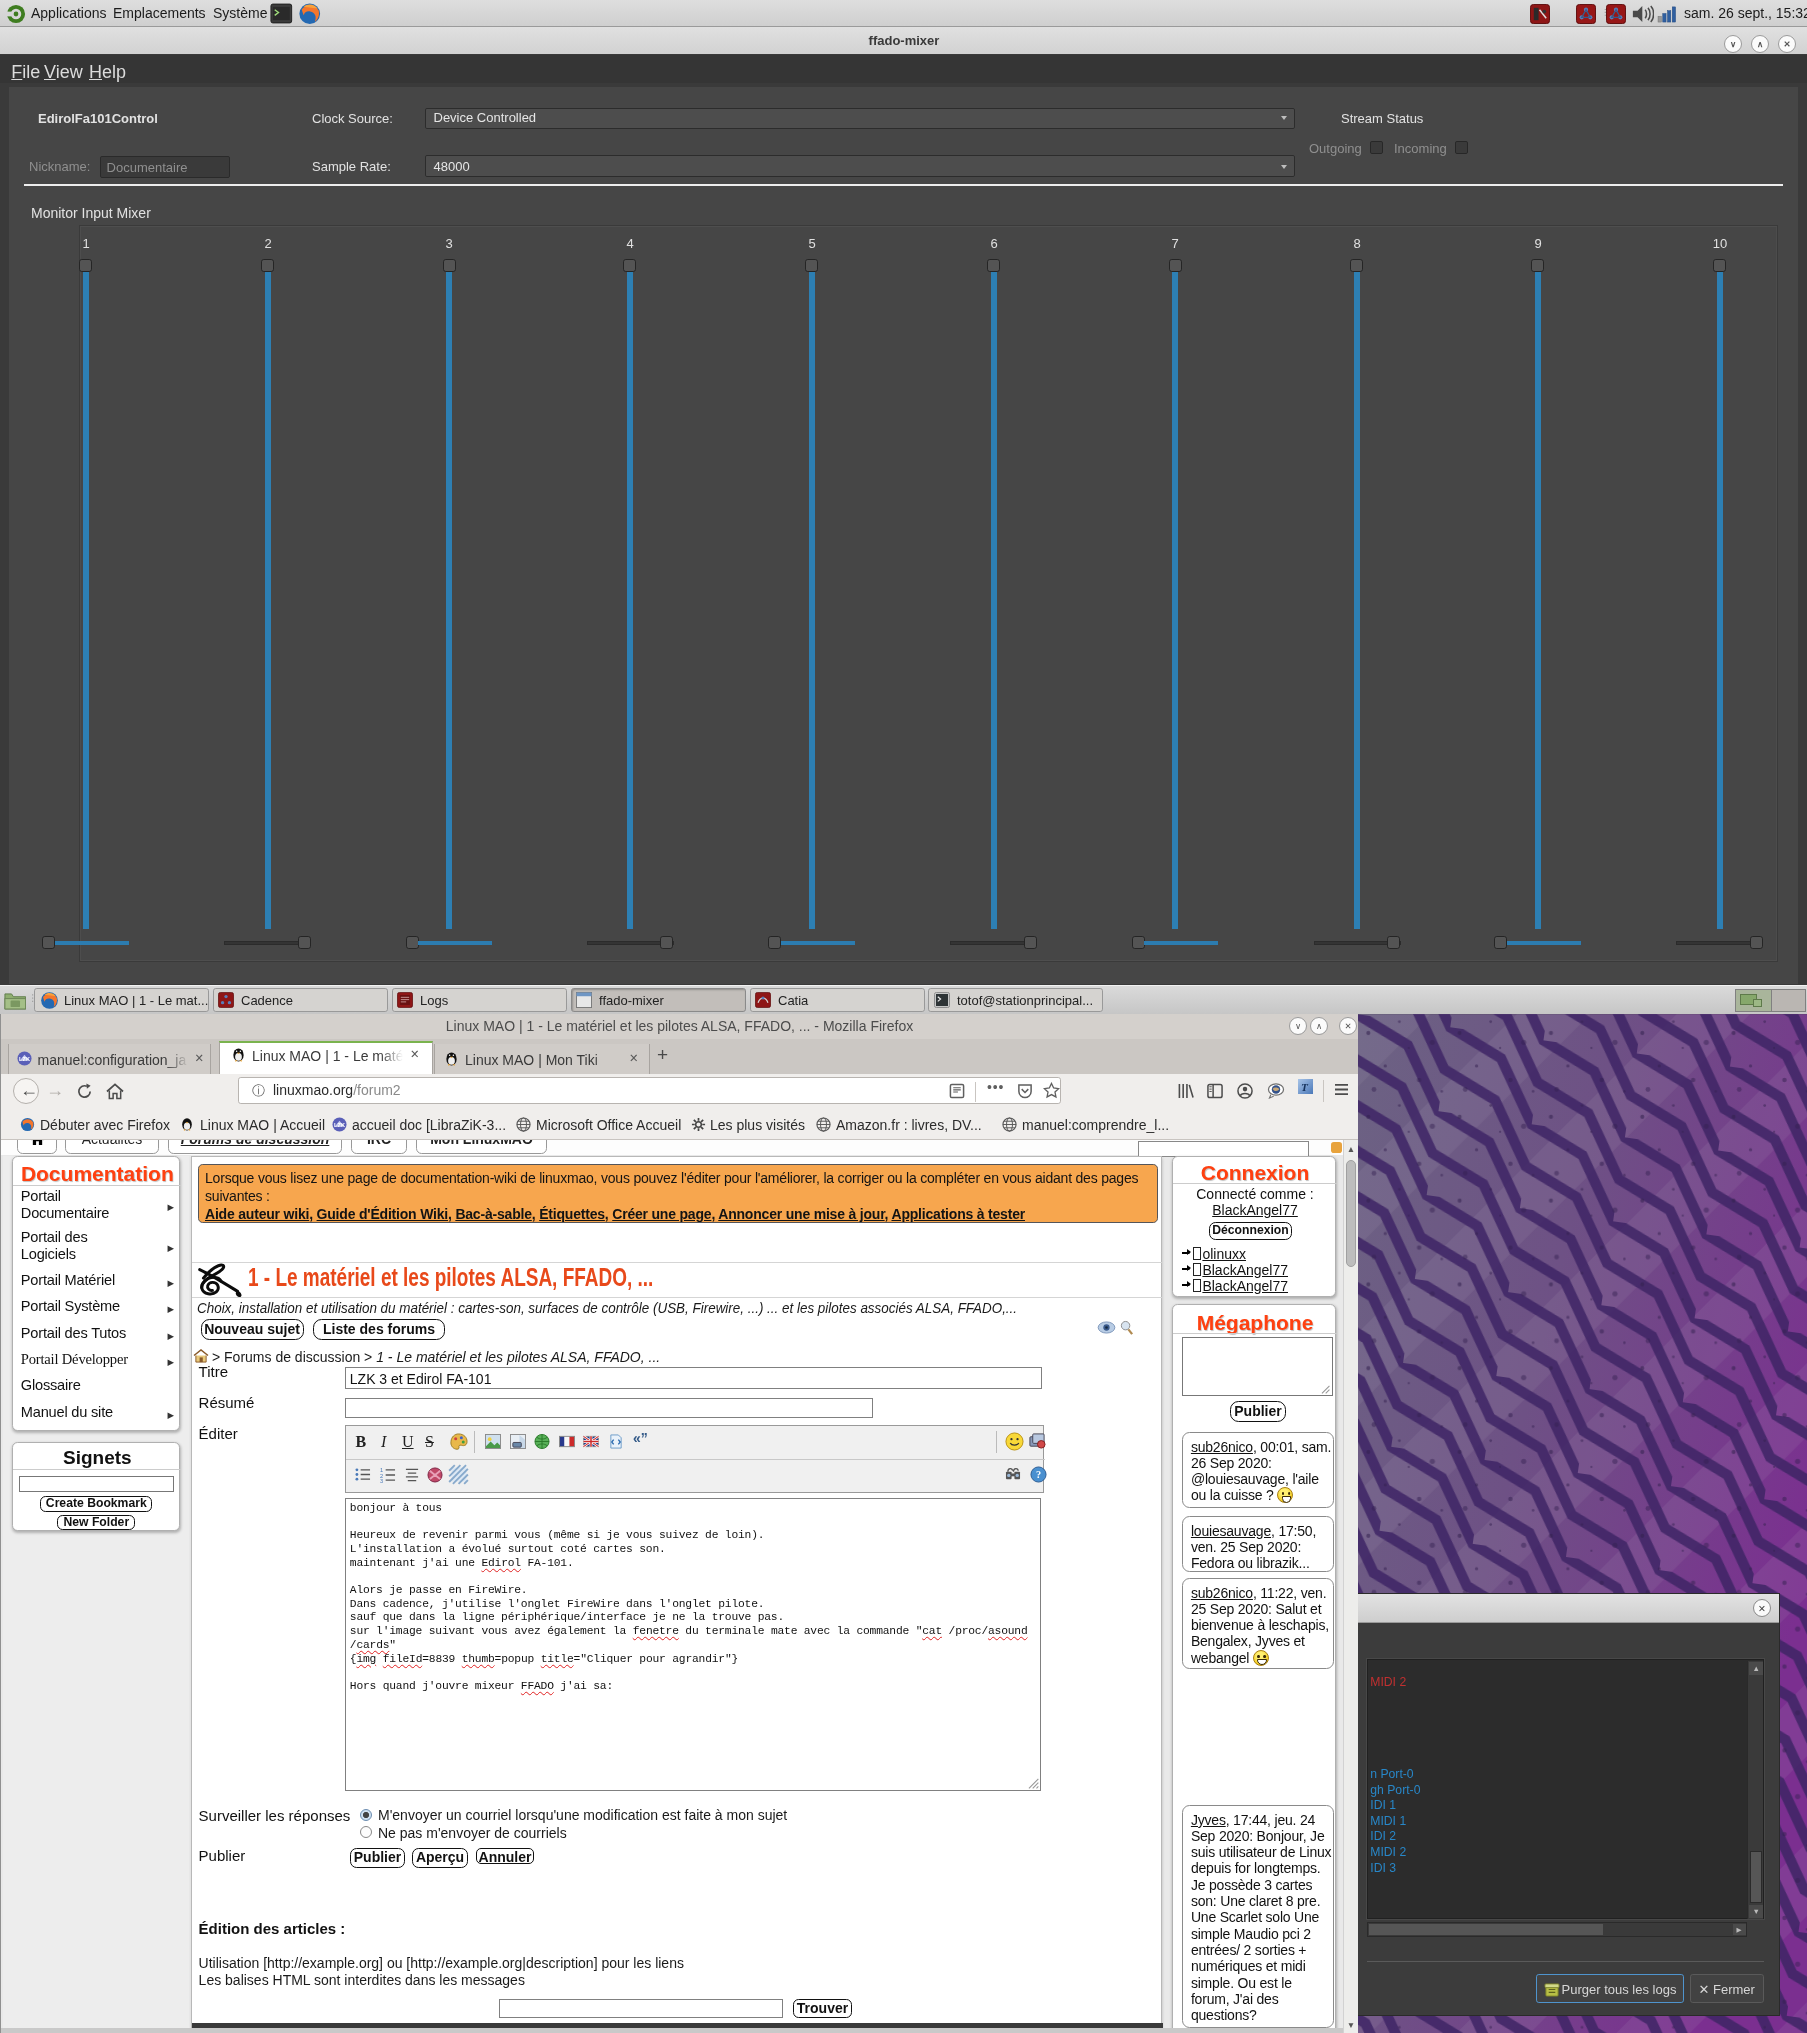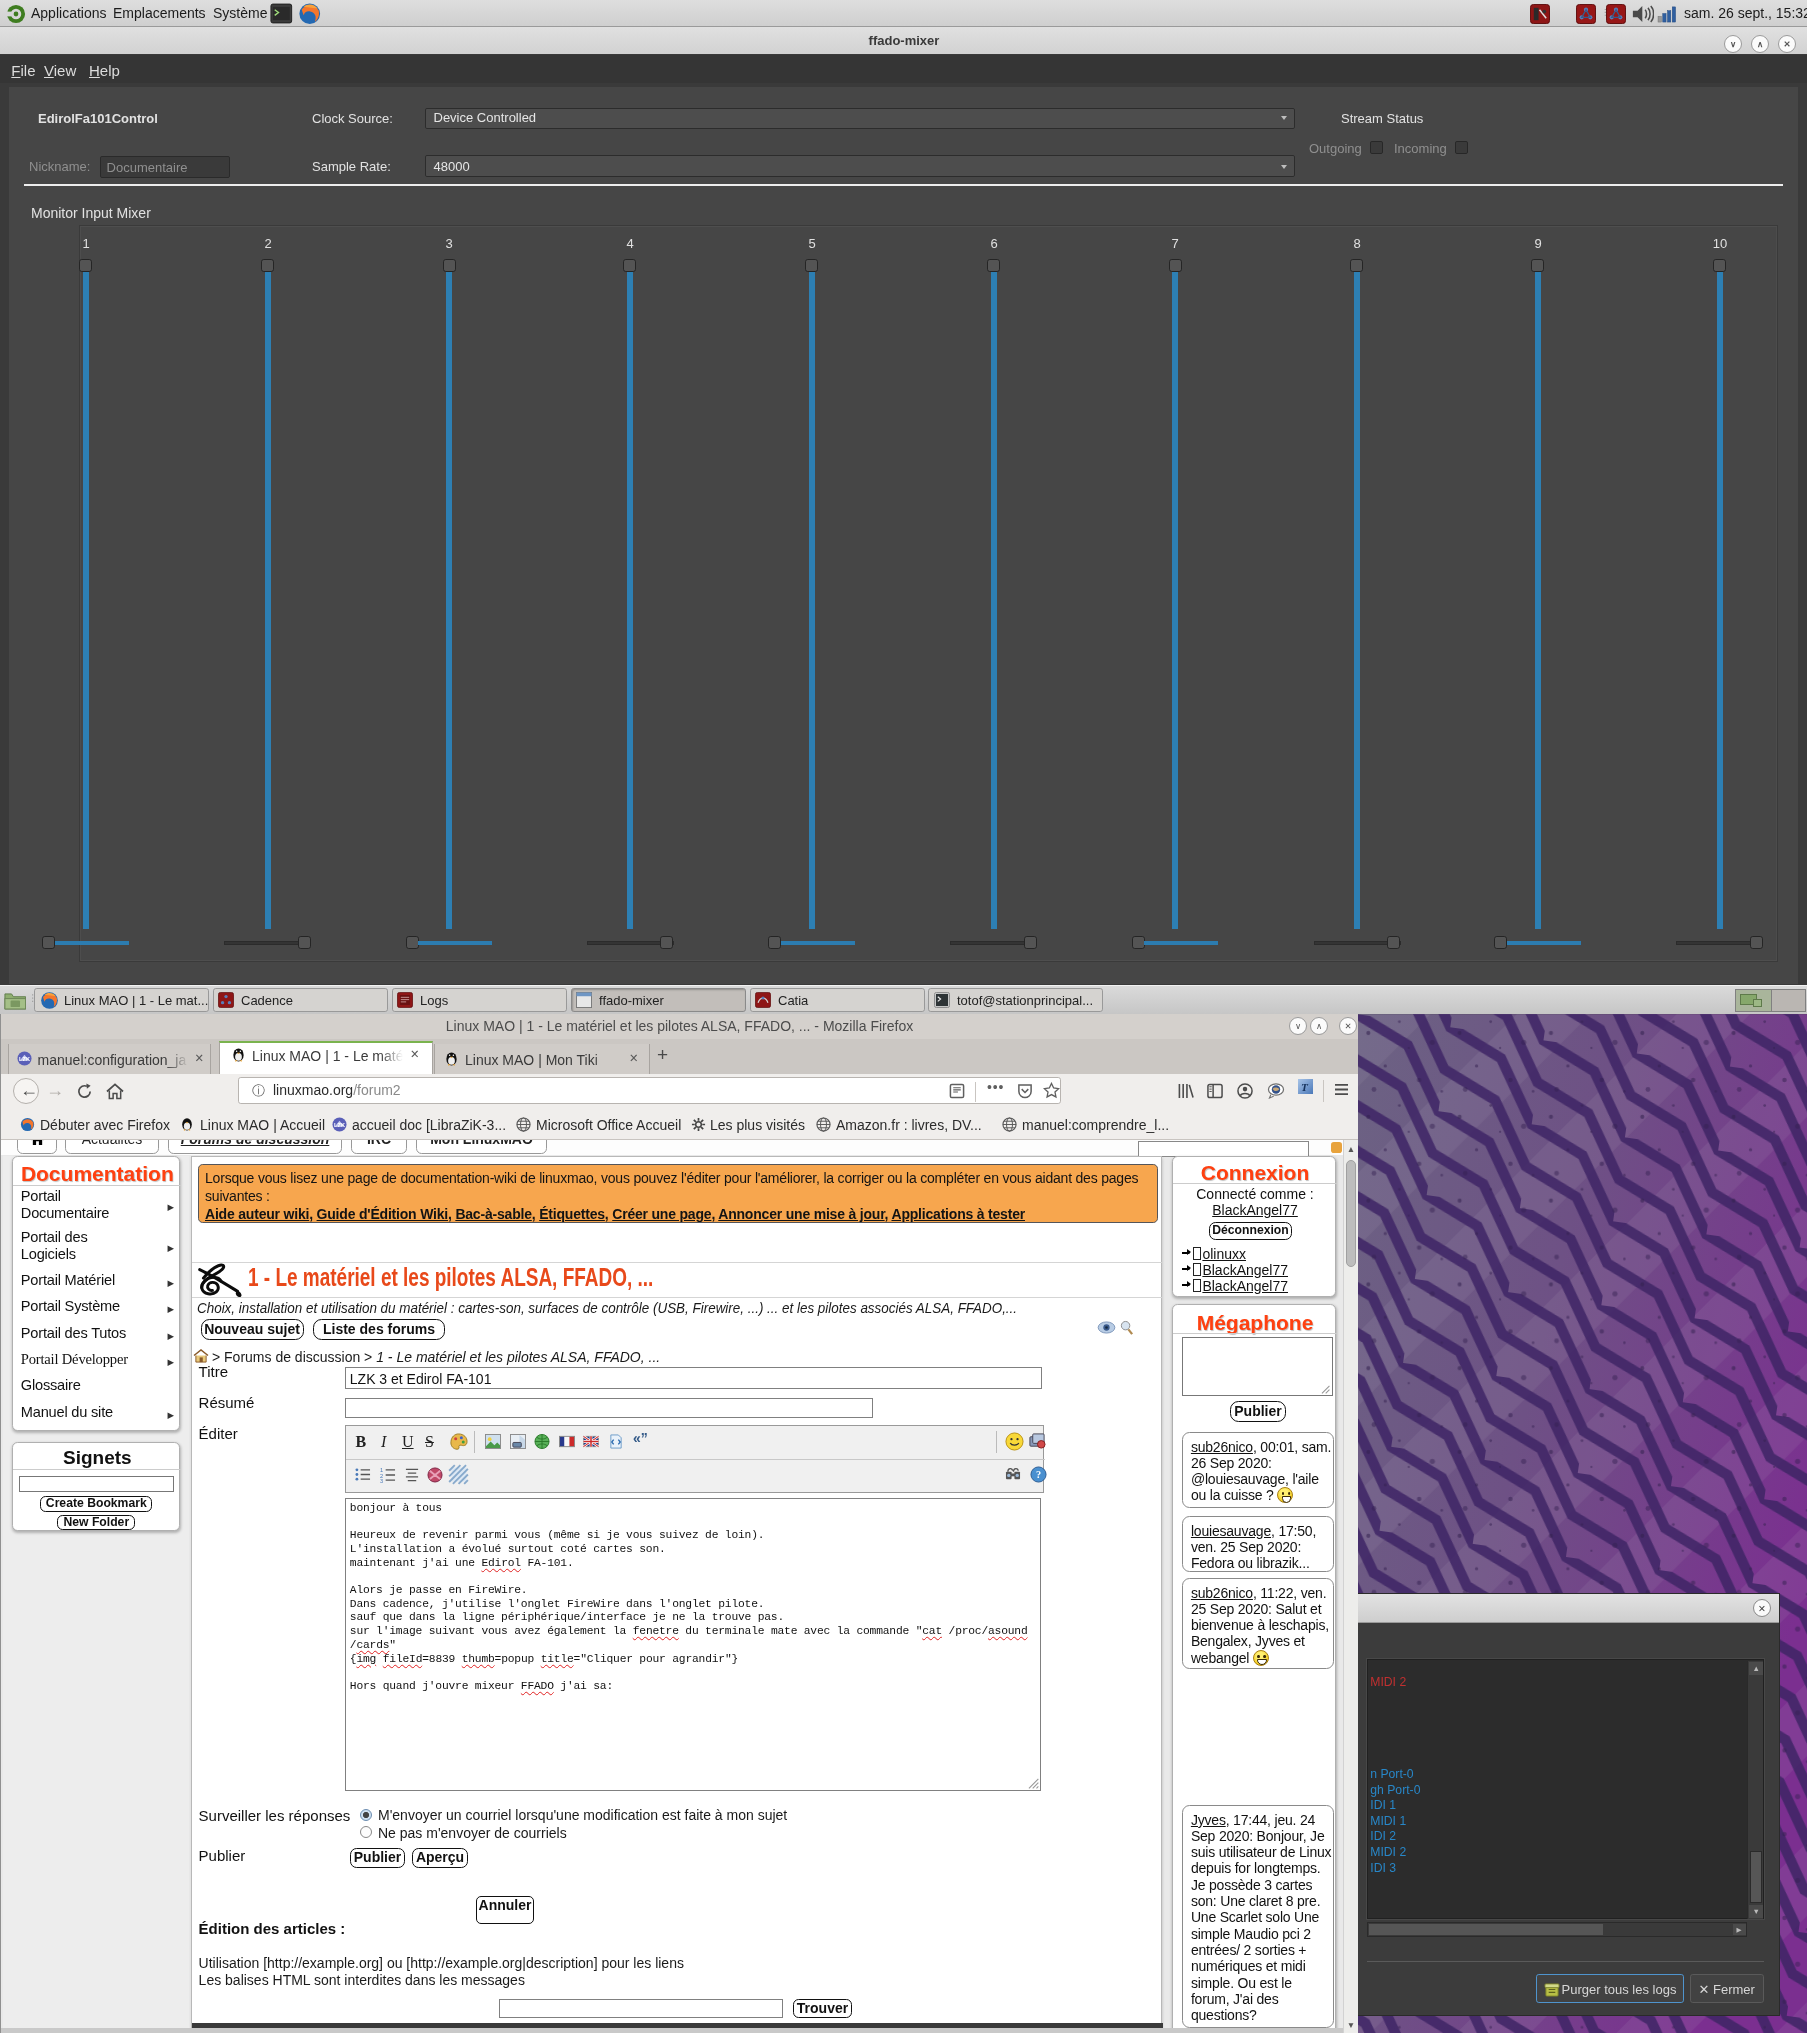--- a/index.html
+++ b/index.html
@@ -4,21 +4,21 @@
 <style>
 * { margin:0; padding:0; box-sizing:border-box; }
 html,body { width:1808px; height:2034px; overflow:hidden; }
 body { font-family:"Liberation Sans", sans-serif; position:relative; background:#3a3a3a; }
 .abs { position:absolute; }
 
 #panel span { white-space:nowrap; }
 #panel { left:0; top:0; width:1808px; height:27px; background:linear-gradient(#dedede,#cfcfcf); border-bottom:0.9px solid #9a9a9a; color:#1c1c1c; font-size:14px; }
 
 #ffadoTitle { left:0; top:27px; width:1808px; height:27px; background:linear-gradient(#e0e0e0,#d2d2d2); color:#3a3a3a; font-weight:bold; font-size:13px; }
-#ffadoMenu { left:0; top:55px; width:1808px; height:28px; background:#353535; color:#dcdcdc; font-size:15px; }
+#ffadoMenu { left:0; top:55px; width:1808px; height:28px; background:#353535; color:#dcdcdc; font-size:18px; }
 #ffadoBody { left:0; top:83px; width:1808px; height:902px; background:#3a3a3a; }
 #ffadoPane { left:9.4px; top:3.8px; width:1789px; height:897px; background:#464646; }
 .flabel { color:#e2e2e2; font-size:13px; }
 .fdim { color:#8f8f8f; font-size:13px; }
 .combo { background:#4d4d4d; border:0.9px solid #2c2c2c; border-radius:1.9px; color:#e6e6e6; font-size:13px; }
 .combo .arr { position:absolute; right:7.5px; top:7.5px; width:0; height:0; border-left:3.8px solid transparent; border-right:3.8px solid transparent; border-top:4.7px solid #bdbdbd; }
 .chk { width:13px; height:13px; background:#3a3a3a; border:0.9px solid #272727; border-radius:1.9px; }
 
 #mixFrame { left:79px; top:142px; width:1699px; height:737px; border:0.9px solid #3a3a3a; box-shadow:inset 0 0 0 0.9px #4e4e4e; }
 .snum { color:#e0e0e0; font-size:13px; width:38px; text-align:center; }
@@ -684,21 +684,21 @@
           </svg>
     </div>
     <div class="abs flab" style="left:6.6px;top:650px;">Surveiller les réponses</div>
     <div class="abs radio radiosel" style="left:168px;top:652px;"></div>
     <div class="abs" style="left:186px;top:650px;font-size:14px;color:#1a1a1a;">M'envoyer un courriel lorsqu'une modification est faite à mon sujet</div>
     <div class="abs radio" style="left:168px;top:669px;"></div>
     <div class="abs" style="left:186px;top:668px;font-size:14px;color:#1a1a1a;">Ne pas m'envoyer de courriels</div>
     <div class="abs flab" style="left:6.6px;top:690px;">Publier</div>
     <div class="abs sitebtn" style="left:158px;top:691px;width:55px;height:20px;line-height:17px;border-radius:6.6px;">Publier</div>
     <div class="abs sitebtn" style="left:220px;top:691px;width:56px;height:20px;line-height:17px;border-radius:6.6px;">Aperçu</div>
-    <div class="abs sitebtn" style="left:284px;top:691px;width:58px;height:28px;line-height:17px;border-radius:5px;margin-top:48px;">Annuler</div>
+    <div class="abs sitebtn" style="left:284px;top:691px;width:58px;height:16px;line-height:17px;border-radius:5px;">Annuler</div>
     <div class="abs" style="left:6.6px;top:763px;font-size:15px;font-weight:bold;color:#111;">Édition des articles :</div>
     <div class="abs" style="left:6.6px;top:798px;font-size:14px;color:#1a1a1a;line-height:17px;">Utilisation [http://example.org] ou [http://example.org|description] pour les liens<br>Les balises HTML sont interdites dans les messages</div>
     <div class="abs" style="left:307px;top:842px;width:284px;height:19px;background:#fff;border:0.9px solid #808080;"></div>
     <div class="abs sitebtn" style="left:601px;top:842px;width:59px;height:19px;line-height:16px;border-radius:5.6px;">Trouver</div>
     <div class="abs" style="left:0;top:866px;width:971px;height:4.7px;background:#3a3a3a;"></div>
   </div>
 
   <div class="card" style="left:1171px;top:16px;width:164px;height:141px;">
     <div class="abs redhead" style="left:0;top:3.8px;width:164px;">Connexion</div>
     <div class="abs" style="left:0;top:26px;width:164px;height:0.9px;background:#ccc;"></div>

